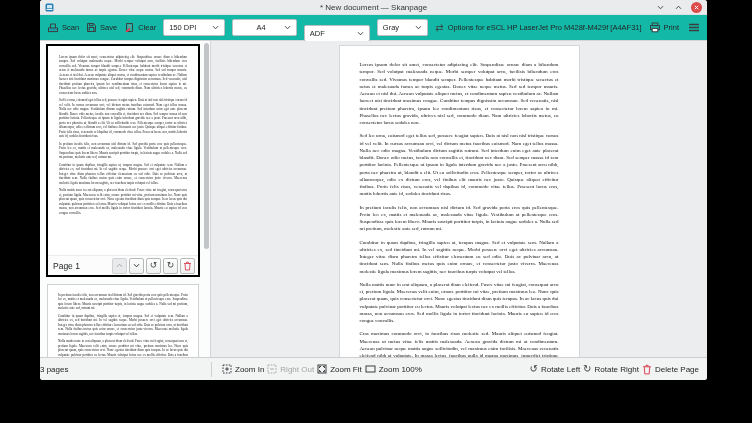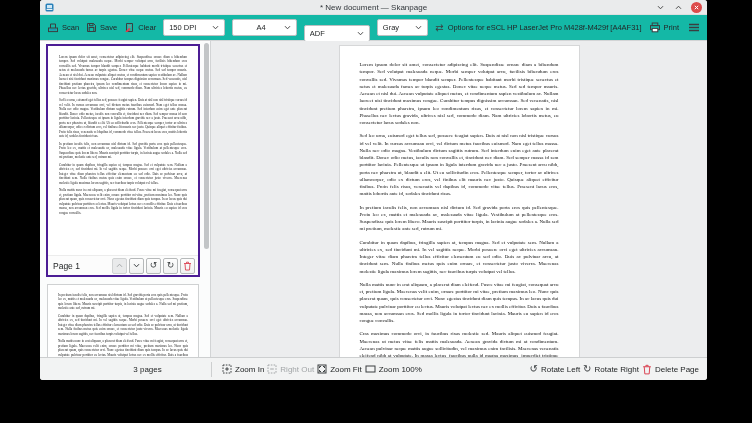--- a/index.html
+++ b/index.html
@@ -24,41 +24,41 @@
            display:flex; align-items:center; padding:0 5px; font-size:7.5px; color:#232627; }
   .combo .cval { flex:1; overflow:hidden; white-space:nowrap; }
   .c1{width:88px;} .c2{width:92px;text-align:center;} .c3{width:94px;margin-top:12px;} .c4{width:72px;}
   .opts { display:flex; align-items:center; gap:4px; font-size:7.5px; color:#232627; white-space:nowrap; flex:1; }
   .glyph { font-size:10px; line-height:1; color:#3a3e40; }
   .burger { margin-left:2px; }
 
   
   .content { flex:1; min-height:0; display:flex; }
   .panel { width:171px; flex:none; background:#fbfcfc; border-right:1px solid #d2d4d5; position:relative; overflow:hidden; }
-  .thumb1 { position:absolute; left:6px; top:3px; width:154px; border:2px solid #4c1d95; background:#fff; }
+  .thumb1 { position:absolute; left:6px; top:3px; width:154px; border:2px solid #000000; background:#fff; }
   .tpage { height:209px; padding:9px 11px; overflow:hidden; background:#fff; }
   .tp { font-family:"Liberation Serif",serif; font-size:3.2px; line-height:1.4; text-align:justify; color:#222; margin-bottom:3px; }
   .tfoot { height:20px; display:flex; align-items:center; gap:2px; padding:0 3px; background:#fcfcfc; border-top:1px solid #ececec; }
   .tfoot .plabel { flex:1; font-size:8.5px; color:#232627; padding-left:2px; }
   .mini { width:15px; height:16px; border:1px solid #b6b9ba; border-radius:2px;
           background:linear-gradient(#fdfdfd,#f0f1f1); display:flex; align-items:center; justify-content:center; font-size:9px; line-height:1; color:#3a3e40; }
   .mini.disabled { background:#e9eaeb; border-color:#d0d2d3; color:#a7aaac; }
   .thumb2 { position:absolute; left:7px; top:243px; width:152px; height:90px; border:1px solid #cfd1d2; background:#fff; padding:8px 10px; overflow:hidden; }
   .vscroll { position:absolute; right:1px; top:2px; bottom:2px; width:5px; }
   .vthumb { width:5px; height:66%; background:#c2c5c7; border-radius:2.5px; }
 
   .main { flex:1; background:#ecedee; display:flex; justify-content:center; overflow:hidden; }
   .page { width:241px; height:345px; margin-top:4px; background:#ffffff; border:1px solid #d6d7d8;
           padding:15px 20px; flex:none; }
   .dp { font-family:"Liberation Serif",serif; font-size:5px; line-height:1.45; text-align:justify; color:#111; margin-bottom:6px; }
 
   
   .statusbar { height:23px; flex:none; background:#f2f3f3; border-top:1px solid #cdcfd0;
                display:flex; align-items:center; font-size:8px; color:#232627; }
-  .sb-pages { width:171px; flex:none; text-align:center;padding-left:44px; }
+  .sb-pages { width:171px; flex:none; text-align:left; }
   .sb-sep { width:1px; height:15px; background:#cdcfd0; flex:none; }
   .sb-group { display:flex; align-items:center; gap:3px; padding:0 10px; }
   .sb-right { margin-left:auto; padding-right:8px; }
   .sbtn { display:flex; align-items:center; gap:3px; white-space:nowrap; }
   .sbtn.disabled { color:#a2a5a7; }
   .ricon { font-size:10px; line-height:1; color:#3a3e40; }
   svg { display:block; }
 </style>
 </head>
 <body>

